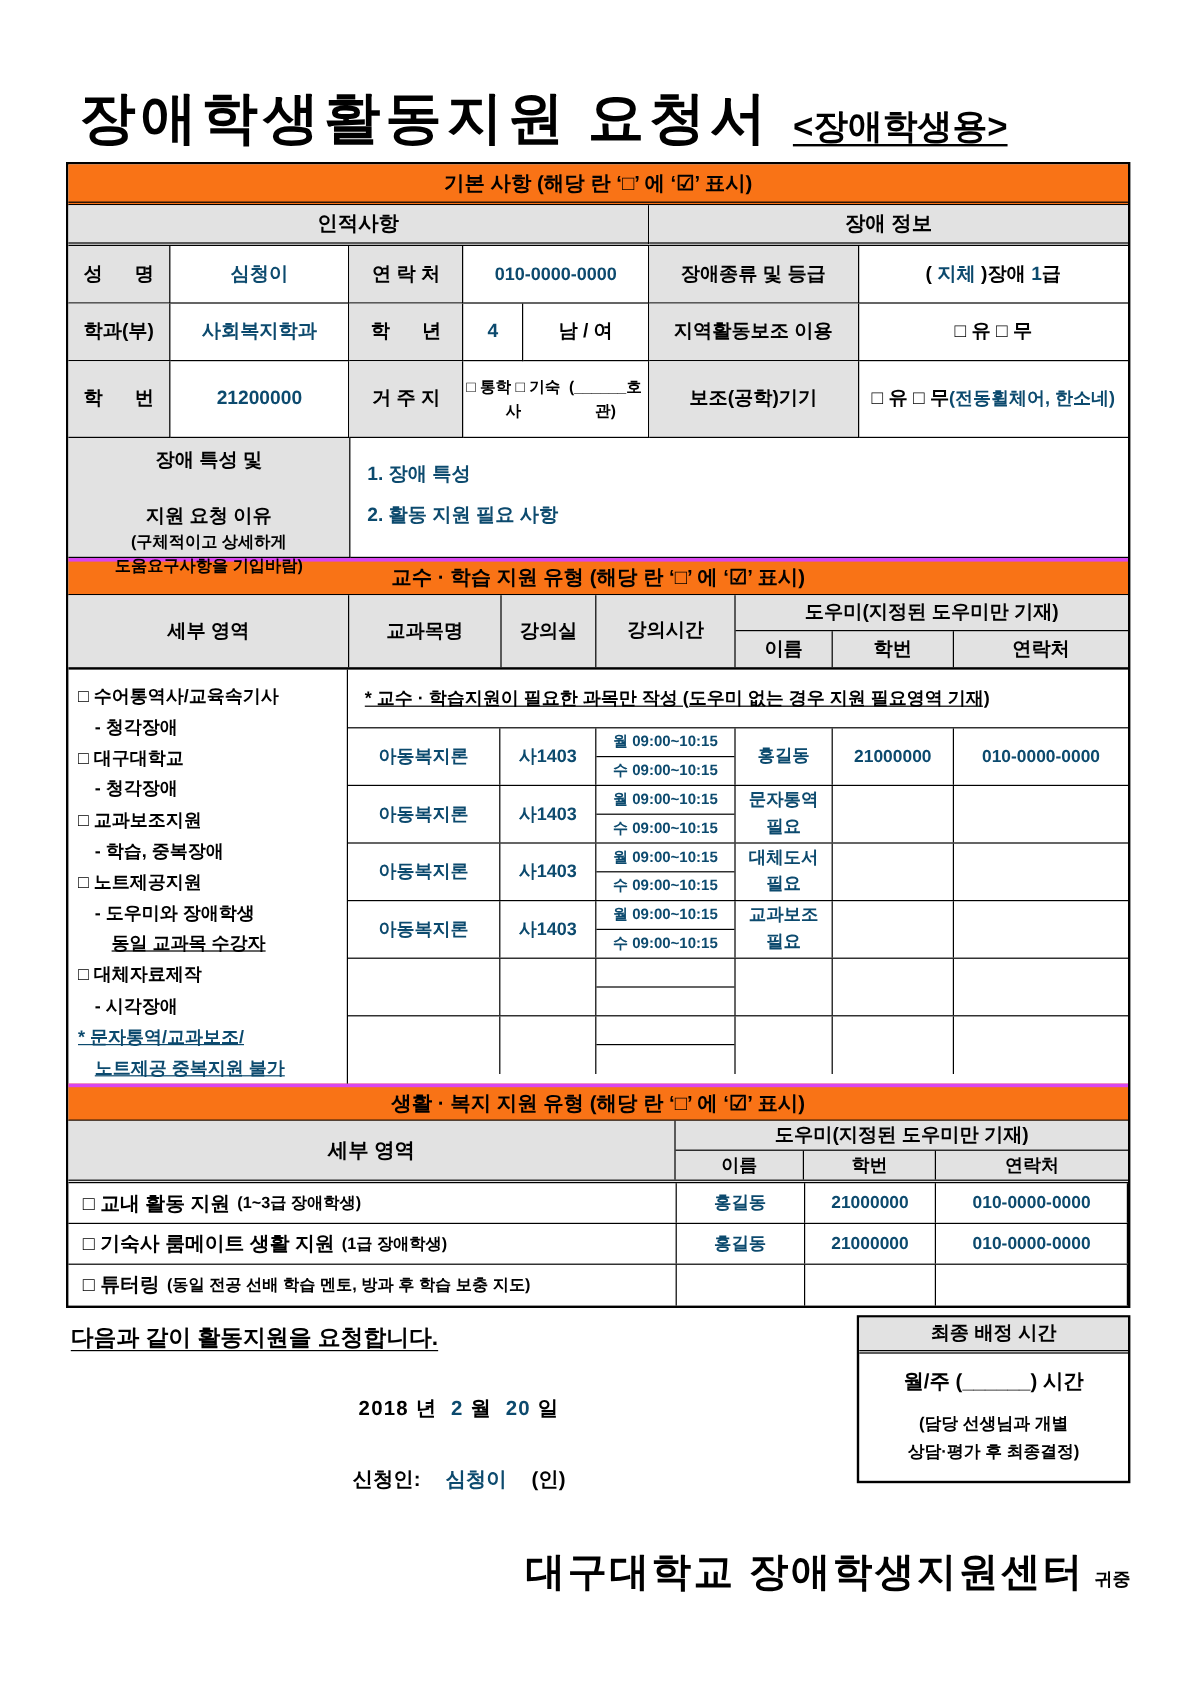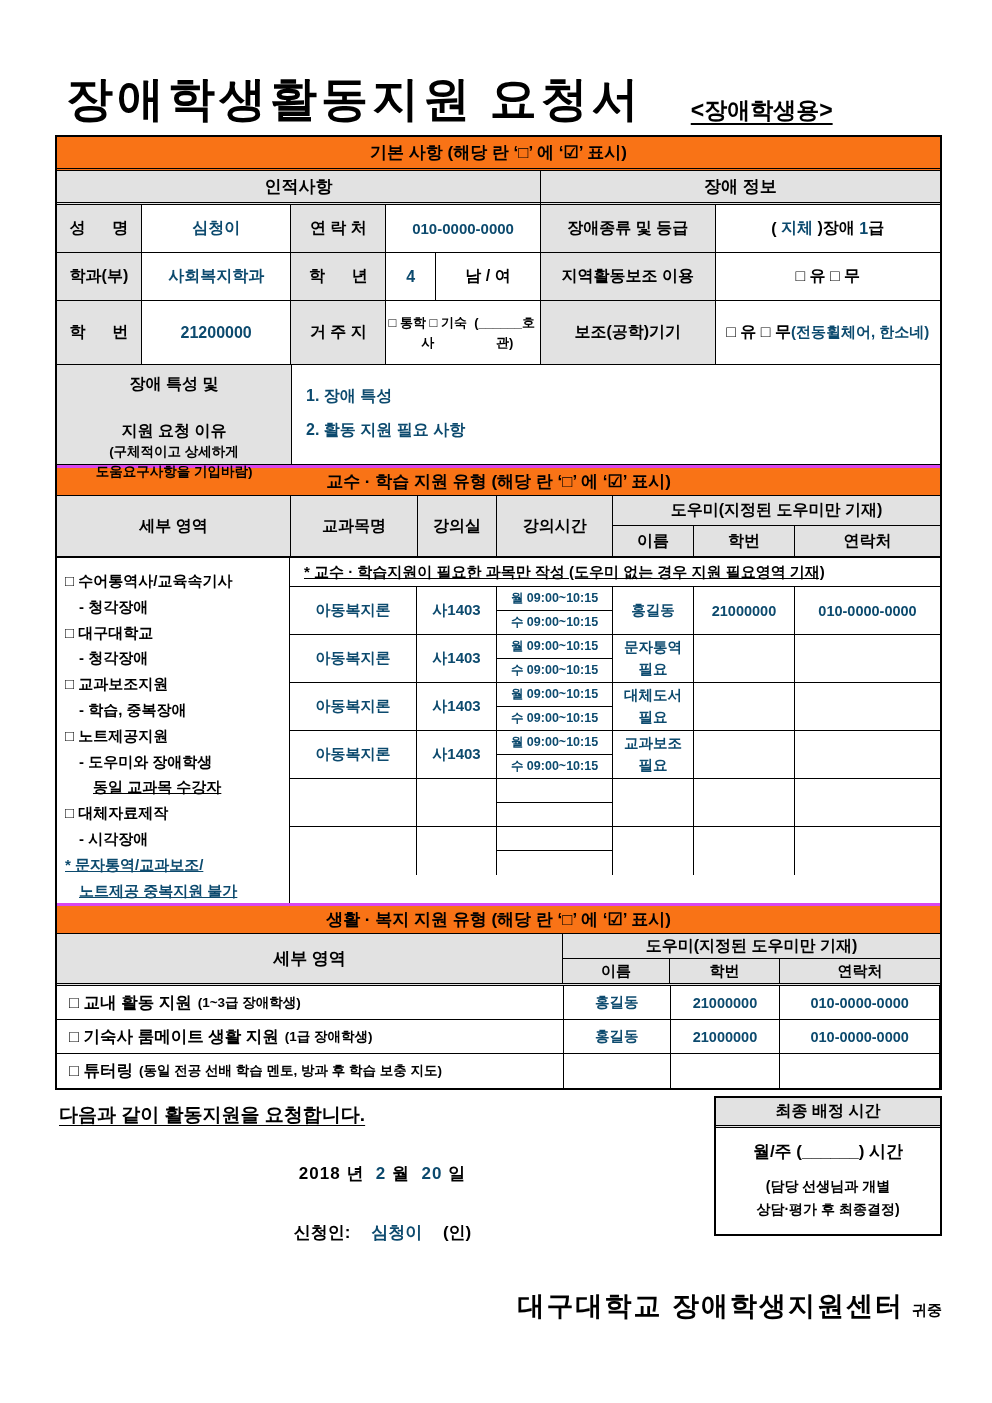--- a/index.html
+++ b/index.html
@@ -13,21 +13,21 @@
   .red { color:#0c4a6e; }
   .ul { text-decoration:underline; }
 
   
   .title-wrap { padding:76px 52px 0 66px; display:flex; align-items:flex-end; }
   .main-title {
     font-family:"Liberation Serif", serif;
     font-size:47px; font-weight:bold; letter-spacing:4px; line-height:1;
   }
   .title-tag {
-    font-size:23px; font-weight:bold; margin-left:48px; line-height:1.15;
+    font-size:29px; font-weight:bold; margin-left:18px; line-height:1.15;
     text-decoration:underline; text-underline-offset:5px;
   }
 
   
   .tbl { margin:12px 0 0 55px; width:887px; border:2px solid #000; }
   .band {
     background:#f97316; height:34px; display:flex; align-items:center; justify-content:center;
     font-size:17px; font-weight:bold; border-bottom:3px double #000;
   }
   .band.single { border-bottom:1px solid #000; border-top:3px solid #d946ef; height:31px; }
@@ -67,21 +67,21 @@
   .ch-right .bot { height:31px; display:flex; }
   .ch-right .bot > div { border-right:1px solid #000; display:flex; align-items:center; justify-content:center; font-size:16px; }
   .ch-right .bot > div.last { border-right:none; }
 
   
   .course-body { display:flex; }
   .cats { width:235px; border-right:1px solid #000; padding:10px 0 0 8px; font-size:15px; font-weight:bold; line-height:1.72; }
   .cats .ind1 { padding-left:14px; }
   .cats .ind2 { padding-left:28px; }
   .rows-area { width:650px; display:flex; flex-direction:column; }
-  .note-row { height:29px; display:flex; align-items:center; padding-left:14px; border-bottom:1px solid #000; font-size:15px; font-weight:bold; }
+  .note-row { height:49px; display:flex; align-items:center; padding-left:14px; border-bottom:1px solid #000; font-size:15px; font-weight:bold; }
   .c-row { display:flex; height:48px; border-bottom:1px solid #000; }
   .c-row.lastrow { border-bottom:none; }
   .c-cell { border-right:1px solid #000; display:flex; align-items:center; justify-content:center; font-weight:bold; text-align:center; }
   .c-sub { width:127px; font-size:15px; }
   .c-room { width:80px; font-size:15px; }
   .c-time { width:116px; flex-direction:column; align-items:stretch; padding:0; }
   .c-time .t { height:50%; display:flex; align-items:center; justify-content:center; font-size:12.5px; }
   .c-time .t.first { border-bottom:1px solid #000; }
   .c-name { width:81px; flex-direction:column; font-size:14.5px; line-height:1.5; }
   .c-id { width:101px; font-size:14.5px; }
@@ -111,21 +111,21 @@
   .sign-line { text-align:center; font-size:17px; font-weight:bold; margin-top:36px; }
   .sign-line span { margin:0 8px; }
 
   .final-box { width:228px; border:2px solid #000; margin-left:4px; height:140px; }
   .fb-head { height:30px; background:#e2e2e2; border-bottom:3px double #000; display:flex; align-items:center; justify-content:center; font-size:16px; font-weight:bold; }
   .fb-body { padding-top:12px; text-align:center; font-weight:bold; }
   .fb-line1 { font-size:17px; }
   .fb-line2 { font-size:14px; margin-top:12px; line-height:1.6; }
 
   .footer { position:absolute; right:50px; top:1288px; display:flex; align-items:baseline; }
-  .footer .org { font-size:27px; font-weight:bold; letter-spacing:2px; }
+  .footer .org { font-size:33px; font-weight:bold; letter-spacing:2px; }
   .footer .suffix { font-size:15px; font-weight:bold; margin-left:8px; }
 </style>
 </head>
 <body>
 
 <div class="title-wrap">
   <div class="main-title">장애학생활동지원 요청서</div>
   <div class="title-tag">&lt;장애학생용&gt;</div>
 </div>
 

